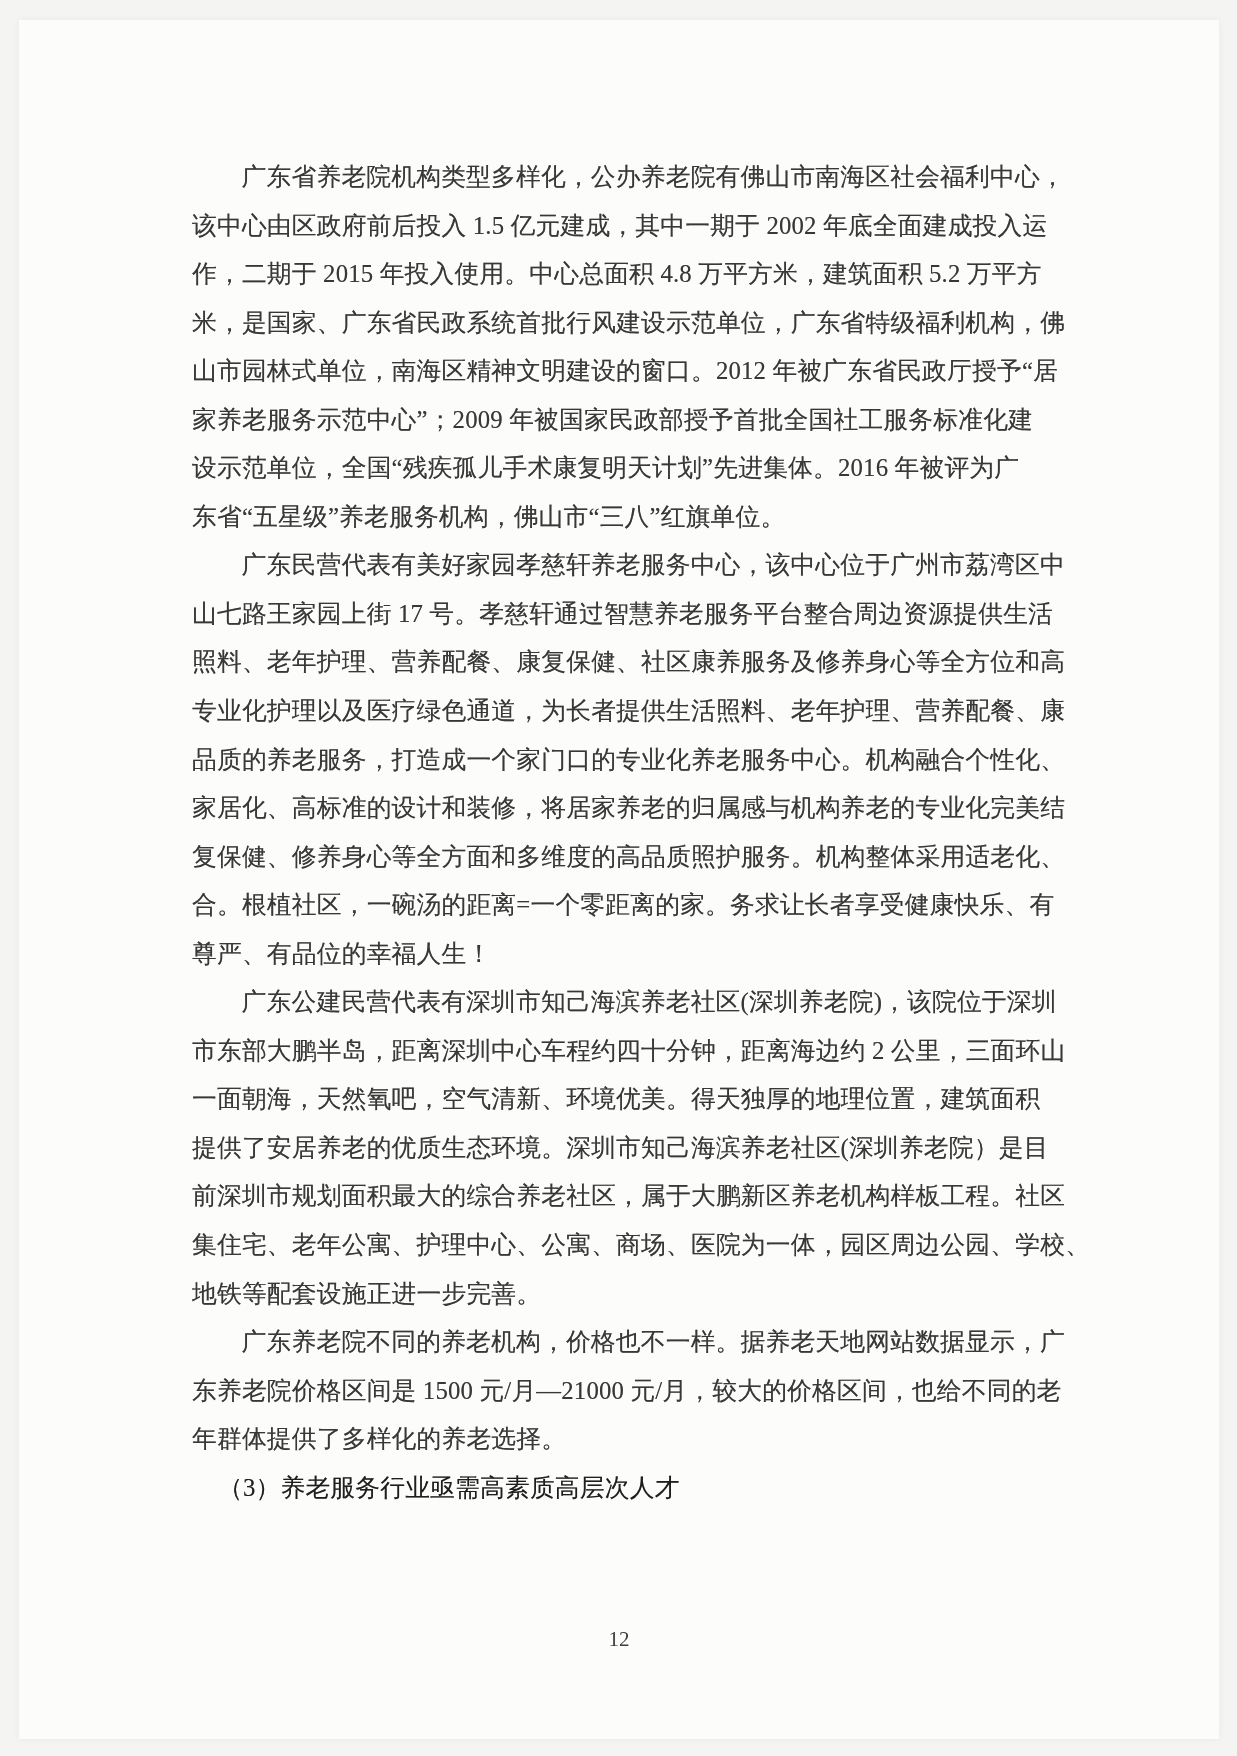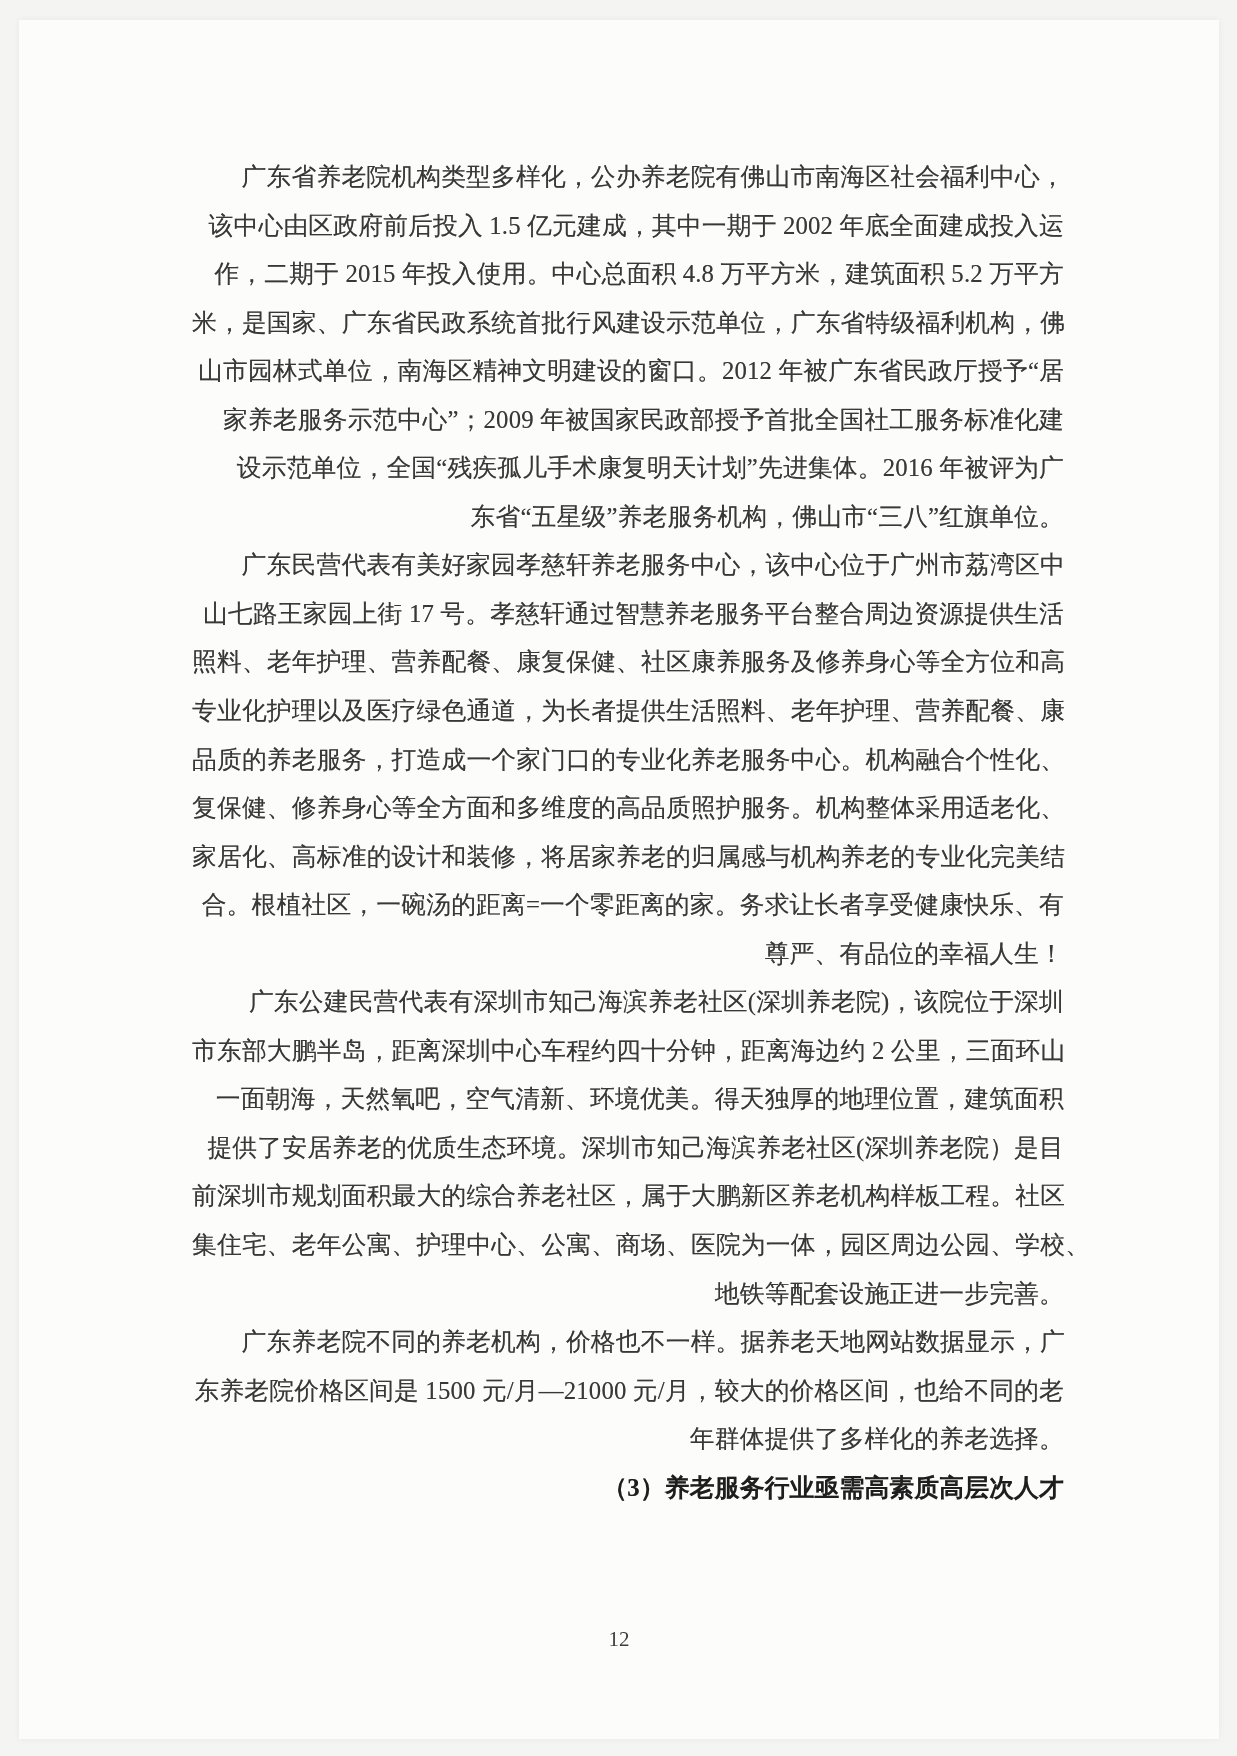--- a/index.html
+++ b/index.html
@@ -29,41 +29,40 @@
     box-shadow: 0 0 7px rgba(0,0,0,0.05);
   }
   .text-block {
     position: absolute;
     left: 173px;
     top: 133px;
     width: 872px;
     color: #383838;
     font-size: 24.8px;
     text-shadow: 0 0 0.6px rgba(70,70,70,0.55);
-    text-align: right;
   }
   .paragraph {
     margin: 0;
     padding: 0;
   }
   .text-line {
     height: 48.55px;
     line-height: 48.55px;
     white-space: nowrap;
     letter-spacing: 0.15px;
   }
   
   .paragraph .text-line:first-child {
     text-indent: 49.6px;
   }
   .section-heading {
     height: 48.55px;
     line-height: 48.55px;
     white-space: nowrap;
-    font-weight: bold;
+    font-weight: normal;
     color: #1e1e1e;
     padding-left: 26px;
     letter-spacing: 0.15px;
   }
   .page-number {
     position: absolute;
     left: 0;
     top: 1607px;
     width: 100%;
     text-align: center;
@@ -87,22 +86,22 @@
           <div class="text-line">家养老服务示范中心”；2009 年被国家民政部授予首批全国社工服务标准化建</div>
           <div class="text-line">设示范单位，全国“残疾孤儿手术康复明天计划”先进集体。2016 年被评为广</div>
           <div class="text-line">东省“五星级”养老服务机构，佛山市“三八”红旗单位。</div>
         </div>
       <div class="paragraph">
           <div class="text-line">广东民营代表有美好家园孝慈轩养老服务中心，该中心位于广州市荔湾区中</div>
           <div class="text-line">山七路王家园上街 17 号。孝慈轩通过智慧养老服务平台整合周边资源提供生活</div>
           <div class="text-line">照料、老年护理、营养配餐、康复保健、社区康养服务及修养身心等全方位和高</div>
           <div class="text-line">专业化护理以及医疗绿色通道，为长者提供生活照料、老年护理、营养配餐、康</div>
           <div class="text-line">品质的养老服务，打造成一个家门口的专业化养老服务中心。机构融合个性化、</div>
+          <div class="text-line">家居化、高标准的设计和装修，将居家养老的归属感与机构养老的专业化完美结</div>
           <div class="text-line">复保健、修养身心等全方面和多维度的高品质照护服务。机构整体采用适老化、</div>
-          <div class="text-line">家居化、高标准的设计和装修，将居家养老的归属感与机构养老的专业化完美结</div>
           <div class="text-line">合。根植社区，一碗汤的距离=一个零距离的家。务求让长者享受健康快乐、有</div>
           <div class="text-line">尊严、有品位的幸福人生！</div>
         </div>
       <div class="paragraph">
           <div class="text-line">广东公建民营代表有深圳市知己海滨养老社区(深圳养老院)，该院位于深圳</div>
           <div class="text-line">市东部大鹏半岛，距离深圳中心车程约四十分钟，距离海边约 2 公里，三面环山</div>
           <div class="text-line">一面朝海，天然氧吧，空气清新、环境优美。得天独厚的地理位置，建筑面积</div>
           <div class="text-line">提供了安居养老的优质生态环境。深圳市知己海滨养老社区(深圳养老院）是目</div>
           <div class="text-line">前深圳市规划面积最大的综合养老社区，属于大鹏新区养老机构样板工程。社区</div>
           <div class="text-line">集住宅、老年公寓、护理中心、公寓、商场、医院为一体，园区周边公园、学校、</div>

